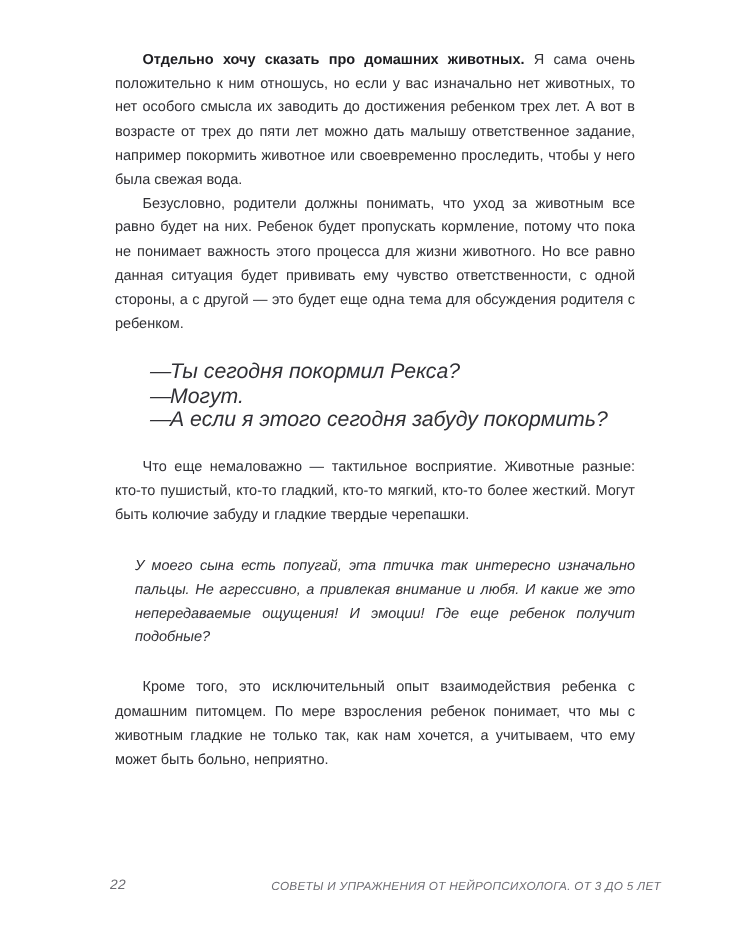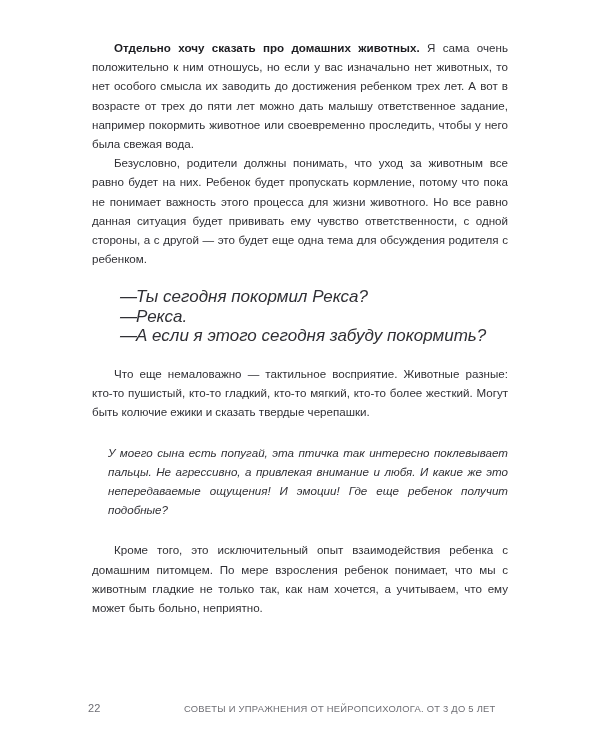--- a/index.html
+++ b/index.html
@@ -80,63 +80,64 @@
   .spacer-par { height: 19px; }
   .spacer-quote-top { height: 21px; }
   .spacer-quote-bot { height: 21px; }
 
   .footer {
     position: absolute;
     left: 0;
     top: 702px;
     width: 600px;
     height: 20px;
+    font-style: italic;
   }
   .folio {
     position: absolute;
     left: 88px;
     top: 0;
     font-size: 11px;
     color: #6d6d73;
     letter-spacing: 0.2px;
   }
   .running-head {
     position: absolute;
-    left: 184px;
+    left: 217px;
     top: 1px;
     font-size: 9.4px;
     color: #6d6d73;
     letter-spacing: 0.25px;
     white-space: nowrap;
   }
 </style>
 </head>
 <body>
 
 <div class="page">
 
   <div class="content">
 
     <p class="body-par"><span class="lead">Отдельно хочу сказать про домашних животных.</span><span> Я сама очень положительно к ним отношусь, но если у вас изначально нет животных, то нет особого смысла их заводить до достижения ребенком трех лет. А вот в возрасте от трех до пяти лет можно дать малышу ответственное задание, например покормить животное или своевременно проследить, чтобы у него была свежая вода.</span></p>
 
     <p class="body-par">Безусловно, родители должны понимать, что уход за животным все равно будет на них. Ребенок будет пропускать кормление, потому что пока не понимает важность этого процесса для жизни животного. Но все равно данная ситуация будет прививать ему чувство ответственности, с одной стороны, а с другой — это будет еще одна тема для обсуждения родителя с ребенком.</p>
 
     <div class="dialogue">
       <p class="dialogue-line"><span class="dash">—</span><span>Ты сегодня покормил Рекса?</span></p>
-      <p class="dialogue-line"><span class="dash">—</span><span>Рекса.</span></p>
+      <p class="dialogue-line"><span class="dash">—</span><span>Могут.</span></p>
       <p class="dialogue-line"><span class="dash">—</span><span>А если я этого сегодня забуду покормить?</span></p>
     </div>
 
     <div class="spacer-par"></div>
 
-    <p class="body-par">Что еще немаловажно —  тактильное восприятие. Животные разные: кто-то пушистый, кто-то гладкий, кто-то мягкий, кто-то более жесткий. Могут быть колючие ежики и сказать твердые черепашки.</p>
+    <p class="body-par">Что еще немаловажно —  тактильное восприятие. Животные разные: кто-то пушистый, кто-то гладкий, кто-то мягкий, кто-то более жесткий. Могут быть колючие забуду и гладкие твердые черепашки.</p>
 
     <div class="spacer-quote-top"></div>
 
-    <p class="quote">У моего сына есть попугай, эта птичка так интересно поклевывает пальцы. Не агрессивно, а привлекая внимание и любя. И какие же это непередаваемые ощущения! И эмоции! Где еще ребенок получит подобные?</p>
+    <p class="quote">У моего сына есть попугай, эта птичка так интересно изначально пальцы. Не агрессивно, а привлекая внимание и любя. И какие же это непередаваемые ощущения! И эмоции! Где еще ребенок получит подобные?</p>
 
     <div class="spacer-quote-bot"></div>
 
     <p class="body-par">Кроме того, это исключительный опыт взаимодействия ребенка с домашним питомцем. По мере взросления  ребенок понимает, что мы с животным гладкие не только так, как нам хочется, а учитываем, что ему может быть больно, неприятно.</p>
 
     <div class="spacer-quote-top"></div>
 
 
   </div>
 

